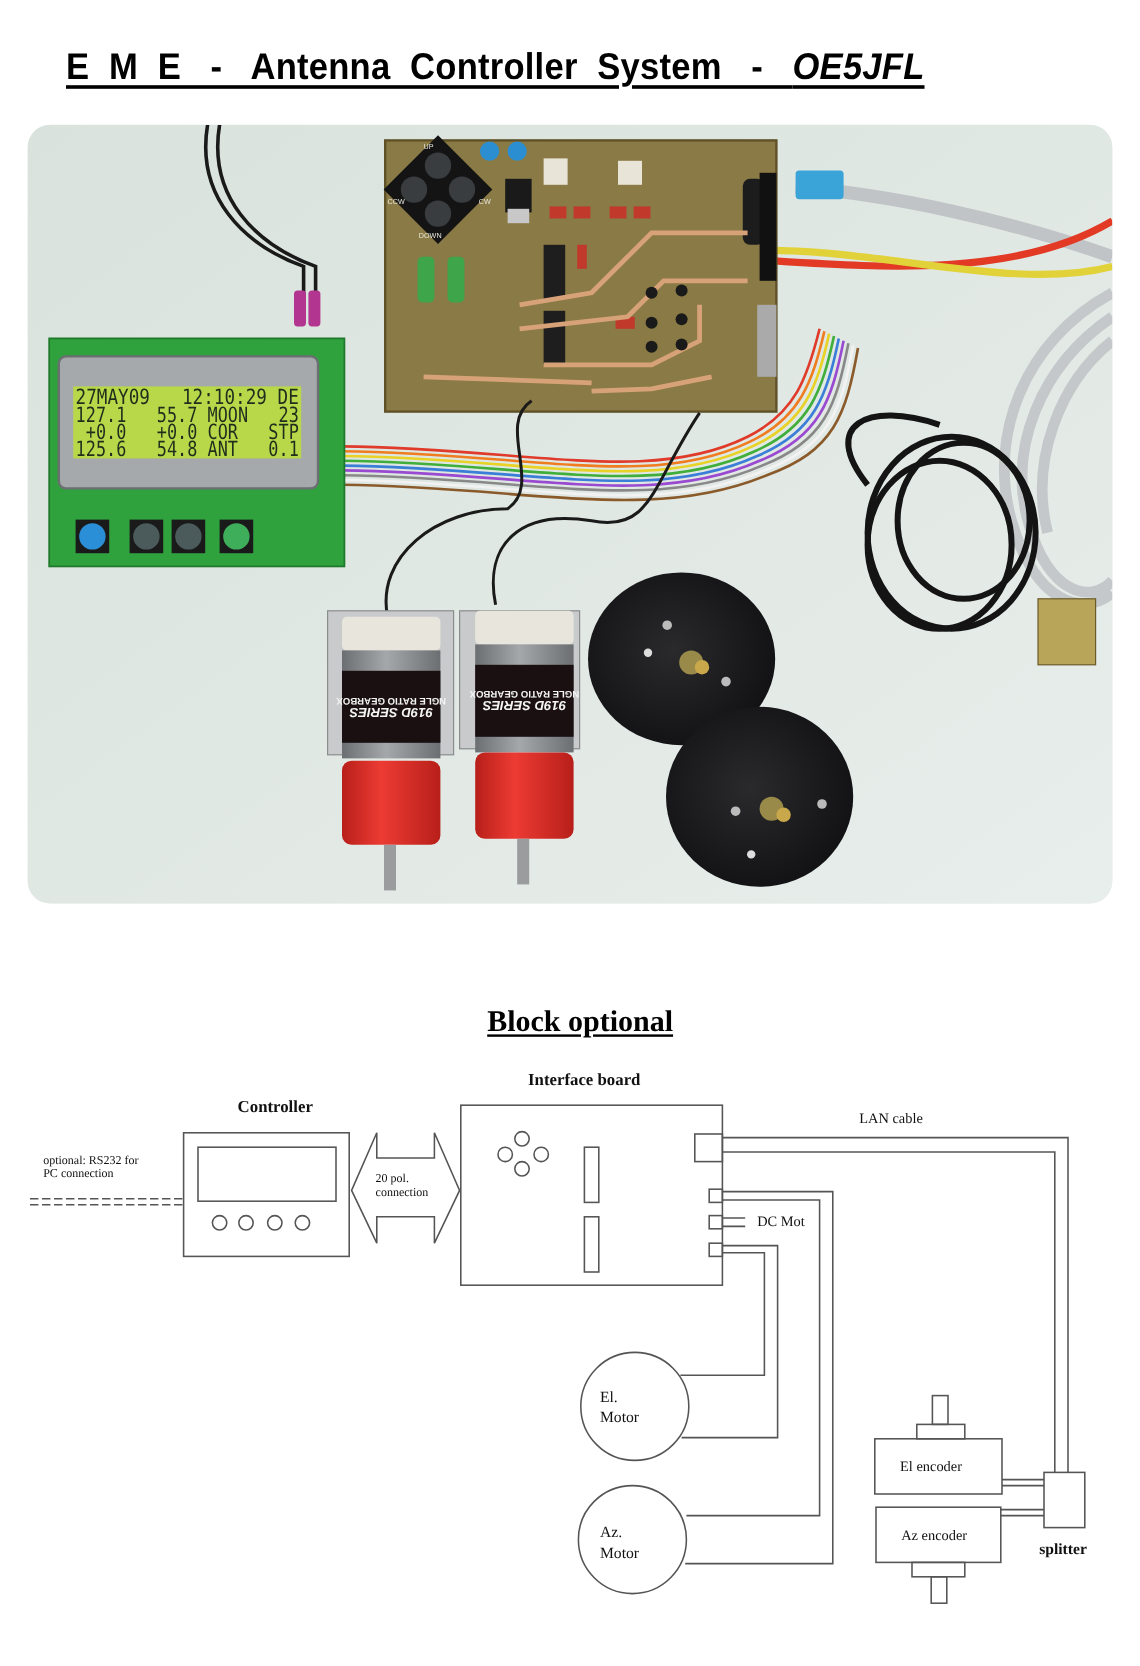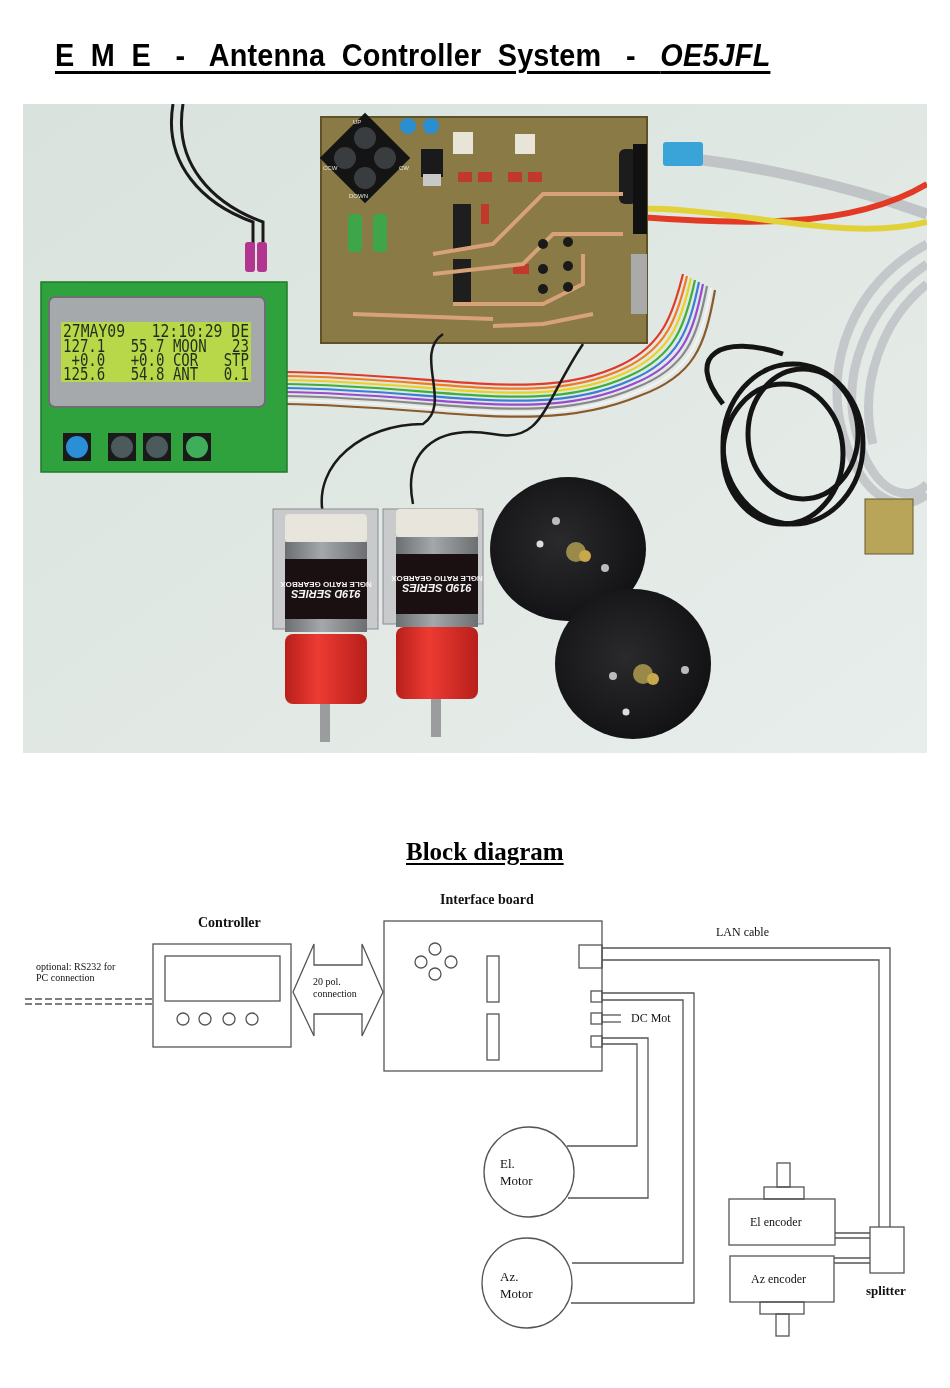--- a/index.html
+++ b/index.html
@@ -1,19 +1,19 @@
 <!DOCTYPE html>
 <html><head>
 <meta charset="utf-8">
 <style>
   html,body{margin:0;padding:0;background:#ffffff;}
   body{width:950px;height:1388px;position:relative;overflow:hidden;font-family:"Liberation Sans",sans-serif;}
   .title{position:absolute;left:55px;top:38px;font-family:"Liberation Sans",sans-serif;font-weight:bold;font-size:31px;color:#000;letter-spacing:0.2px;text-decoration:underline;text-decoration-thickness:3px;text-underline-offset:5px;white-space:pre;transform:scaleX(0.93);transform-origin:left top;}
   .title .call{font-style:italic;}
-  .photo{position:absolute;left:23px;top:104px;width:904px;height:649px;background:#dfe7e2;overflow:hidden;}
+  .photo{position:absolute;left:23px;top:104px;width:904px;height:649px;background:#dfe7e2;overflow:hidden;border-radius:19px;}
   .photo svg{position:absolute;left:0;top:0;}
   .lcd-text{font-family:"DejaVu Sans Mono","Liberation Mono",monospace;font-size:17.5px;fill:#1f2e1c;}
   .bd-title{position:absolute;left:406px;top:838px;font-family:"Liberation Serif",serif;font-weight:bold;font-size:25px;text-decoration:underline;text-decoration-thickness:2px;text-underline-offset:3px;color:#000;}
   .diagram{position:absolute;left:0;top:870px;width:950px;height:518px;}
   .diagram text{font-family:"Liberation Serif",serif;fill:#111;}
 </style>
 </head>
 <body>
 
 <div class="title"><span>E  M  E   -   Antenna  Controller  System   -   </span><span class="call">OE5JFL</span></div>
@@ -187,21 +187,21 @@
       <ellipse cx="610" cy="560" rx="78" ry="75" fill="url(#enc)"></ellipse>
       <circle cx="620" cy="570" r="10" fill="#9a8a4a"></circle>
       <circle cx="630" cy="575" r="6" fill="#c8a84a"></circle>
       <circle cx="590" cy="572" r="4" fill="#bbb"></circle>
       <circle cx="662" cy="566" r="4" fill="#bbb"></circle>
       <circle cx="603" cy="608" r="3.5" fill="#ddd"></circle>
     </g>
   </svg>
 </div>
 
-<div class="bd-title">Block diagram</div>
+<div class="bd-title">Block optional</div>
 
 <div class="diagram">
   <svg width="950" height="518" viewBox="0 0 950 518" xmlns="http://www.w3.org/2000/svg" fill="none" stroke="#555" stroke-width="1.3">
 
     <text x="198" y="57" font-size="14" font-weight="bold" stroke="none">Controller</text>
     <text x="440" y="34" font-size="14" font-weight="bold" stroke="none">Interface board</text>
     <text x="36" y="100" font-size="10" stroke="none">optional: RS232 for</text>
     <text x="36" y="111" font-size="10" stroke="none">PC connection</text>
 
     <g stroke="#555" stroke-dasharray="7,3">

